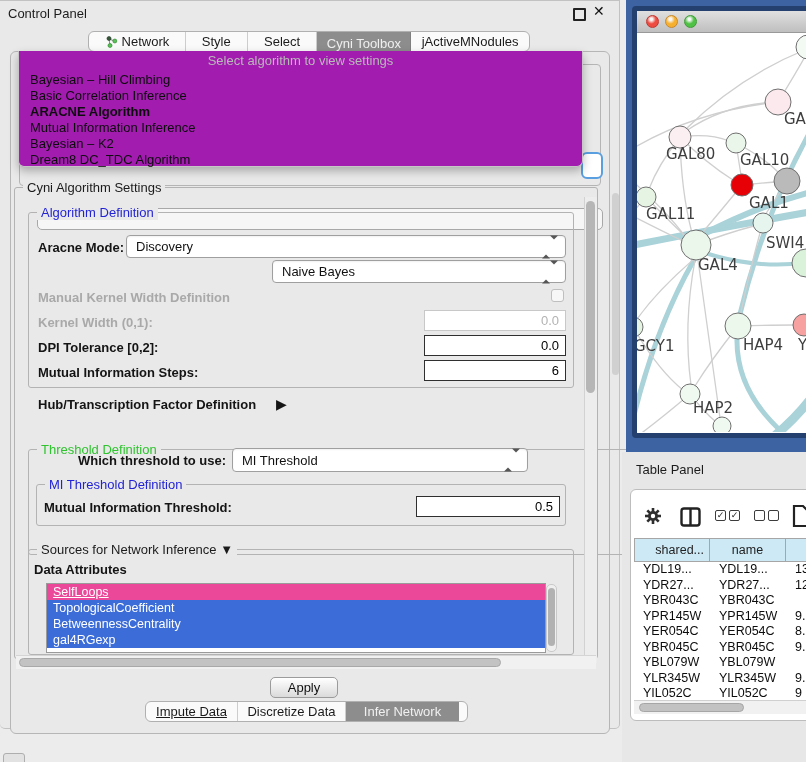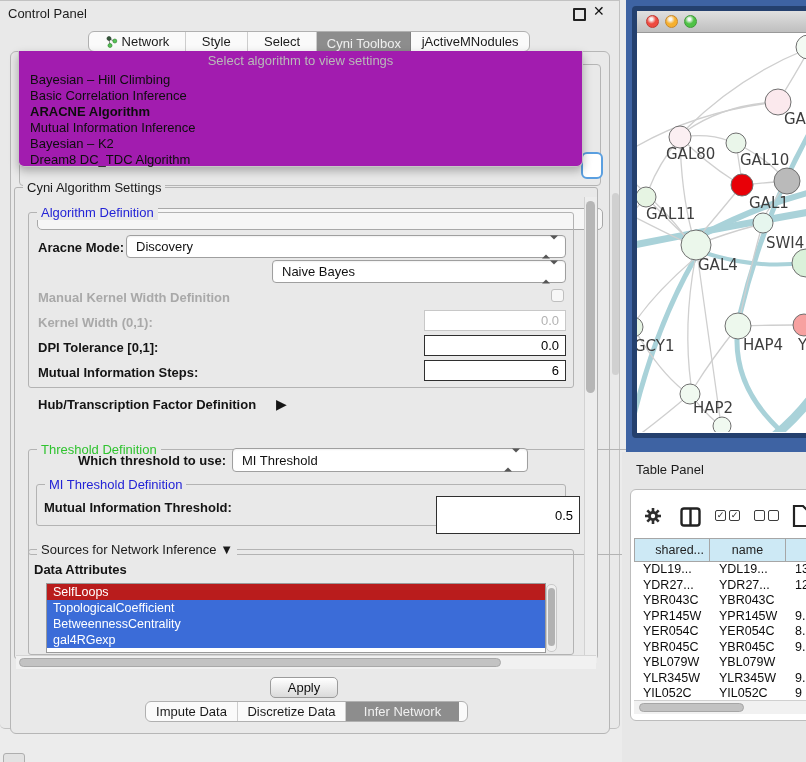--- a/index.html
+++ b/index.html
@@ -190,71 +190,71 @@
       <span class="arrows"><span class="up"></span><span class="dn"></span></span>
     </div>
     <div class="combo" style="left:272px;top:259px;width:294px;height:23px;">
       <span>Naive Bayes</span>
       <span class="arrows"><span class="up"></span><span class="dn"></span></span>
     </div>
     <div class="flabel disabled" style="left:38px;top:289px;">Manual Kernel Width Definition</div>
     <div class="checkbox" style="left:551px;top:288px;"></div>
     <div class="flabel disabled" style="left:38px;top:314px;">Kernel Width (0,1):</div>
     <div class="numfield light" style="left:424px;top:309px;width:142px;height:21px;">0.0</div>
-    <div class="flabel" style="left:38px;top:339px;">DPI Tolerance [0,1]:</div>
+    <div class="flabel" style="left:38px;top:339px;">DPI Tolerance [0,2]:</div>
     <div class="numfield dark" style="left:424px;top:334px;width:142px;height:21px;">0.0</div>
     <div class="flabel" style="left:38px;top:364px;">Mutual Information Steps:</div>
     <div class="numfield dark" style="left:424px;top:359px;width:142px;height:21px;">6</div>
 
     <div class="flabel" style="left:38px;top:396px;">Hub/Transcription Factor Definition</div>
     <div class="flabel" style="left:276px;top:395px;font-size:14px;">▶</div>
 
     <div class="abs group" style="left:28px;top:424px;width:652px;height:106px;margin-top:24px;">
       <span class="gtitle t-green">Threshold Definition</span>
     </div>
     <div class="flabel" style="left:78px;top:452px;">Which threshold to use:</div>
     <div class="combo" style="left:232px;top:447px;width:296px;height:24px;">
       <span>MI Threshold</span>
       <span class="arrows"><span class="up"></span><span class="dn"></span></span>
     </div>
     <div class="abs group" style="left:36px;top:483px;width:530px;height:42px;">
       <span class="gtitle t-blue">MI Threshold Definition</span>
     </div>
     <div class="flabel" style="left:44px;top:499px;">Mutual Information Threshold:</div>
-    <div class="numfield dark" style="left:436px;top:495px;width:144px;height:38px;">0.5</div>
+    <div class="numfield dark" style="left:416px;top:495px;width:144px;height:21px;">0.5</div>
 
     <div class="abs group" style="left:28px;top:548px;width:546px;height:106px;">
       <span class="gtitle t-black">
         <span>Sources for Network Inference</span>
         <span>▼</span>
       </span>
     </div>
     <div class="flabel" style="left:34px;top:561px;">Data Attributes</div>
     <div class="abs" id="attr-list">
-        <div class="attr-item" style="background: #b91c1c;">SelfLoops</div>
+        <div class="attr-item" style="background: #ec4899; text-decoration: underline;">SelfLoops</div>
         <div class="attr-item" style="background: rgb(59, 108, 216);">TopologicalCoefficient</div>
         <div class="attr-item" style="background: rgb(59, 108, 216);">BetweennessCentrality</div>
         <div class="attr-item" style="background: rgb(59, 108, 216);">gal4RGexp</div>
       </div>
     <div class="abs" id="attr-sb">
       <div class="abs" id="attr-sb-thumb"></div>
     </div>
 
     <div class="abs" id="v-sb">
       <div class="abs" id="v-sb-thumb"></div>
     </div>
     <div class="abs" id="h-sb">
       <div class="abs" id="h-sb-thumb"></div>
     </div>
     <div class="abs" id="edge-sb-thumb"></div>
 
     <div class="abs" id="apply-btn">Apply</div>
 
     <div class="abs tabstrip" style="left:145px;top:700px;width:323px;">
-      <div class="tab" style="width:92px;">
+      <div class="tab" style="width:92px;text-decoration:underline;">
         <span>Impute Data</span>
       </div>
       <div class="tab" style="width:108px;">
         <span>Discretize Data</span>
       </div>
       <div class="tab selected" style="width:113px;">
         <span>Infer Network</span>
       </div>
     </div>
   </div>

